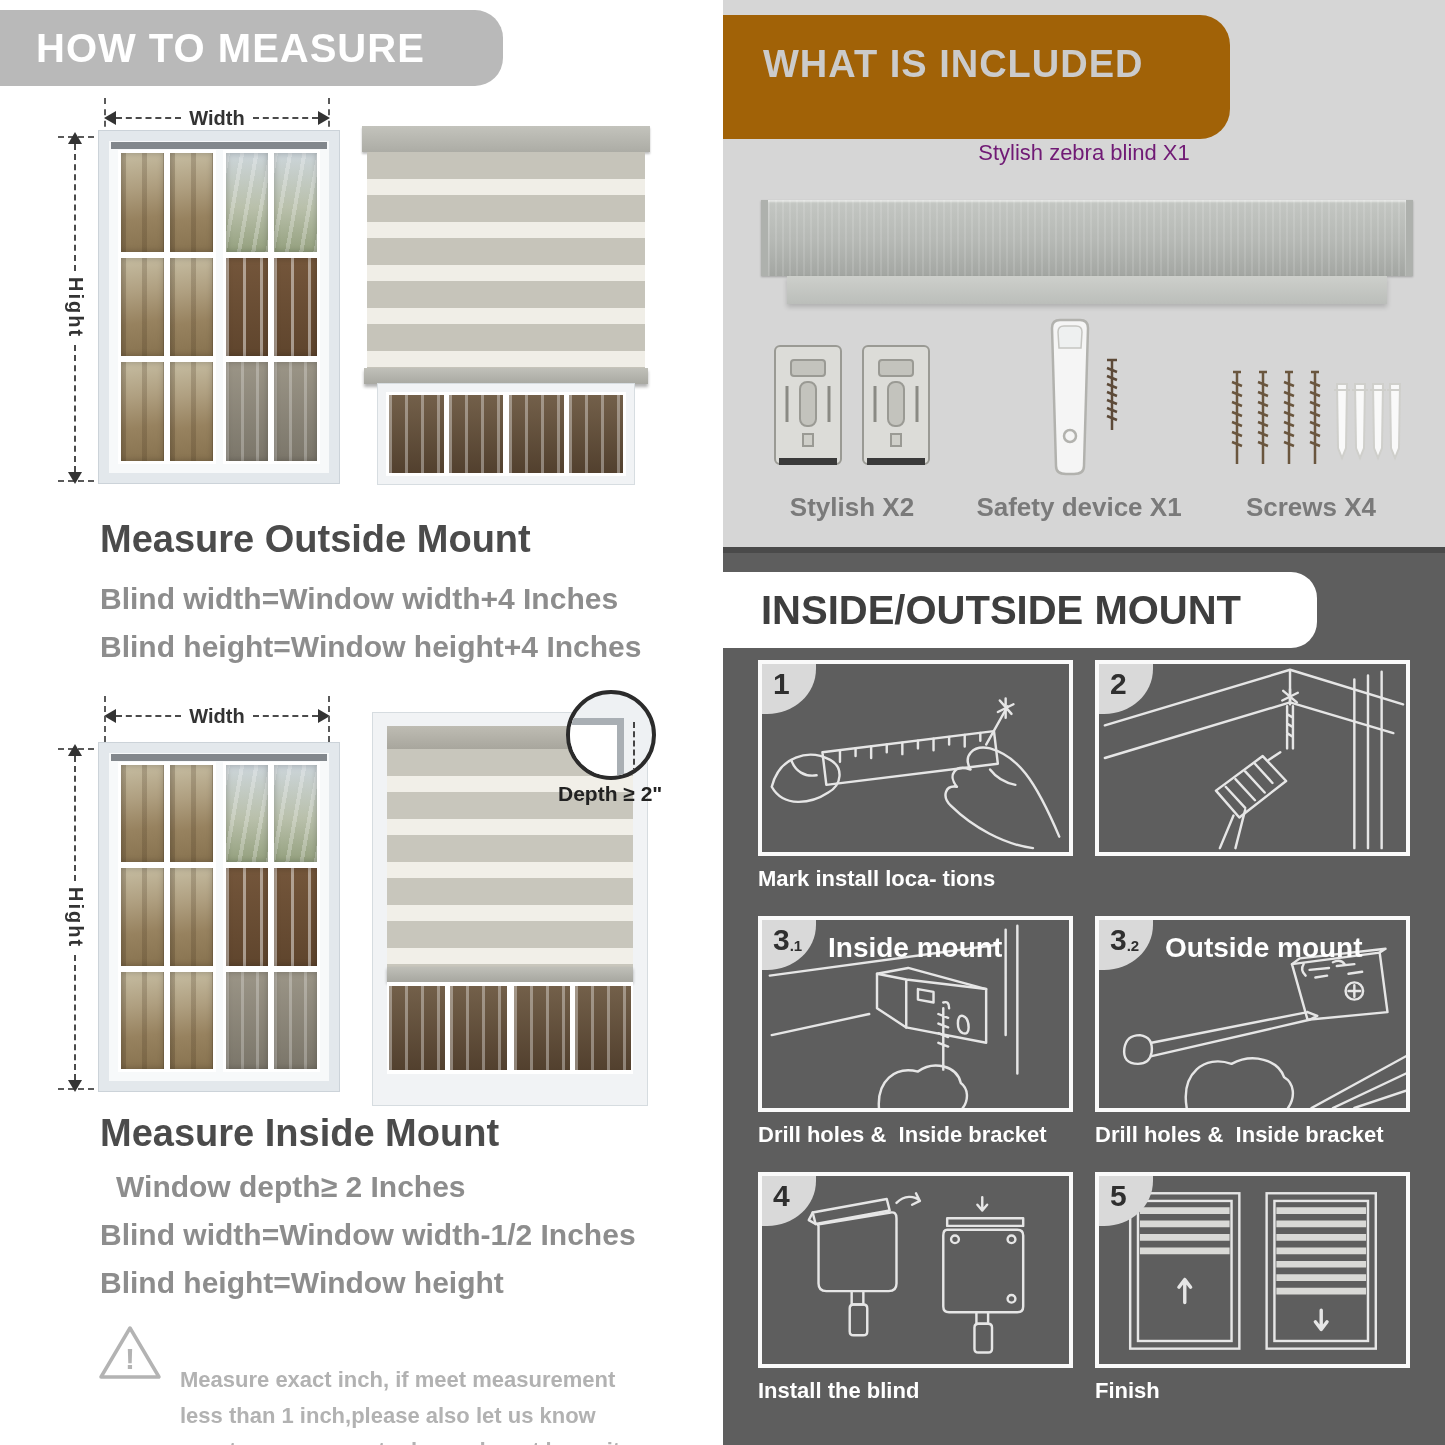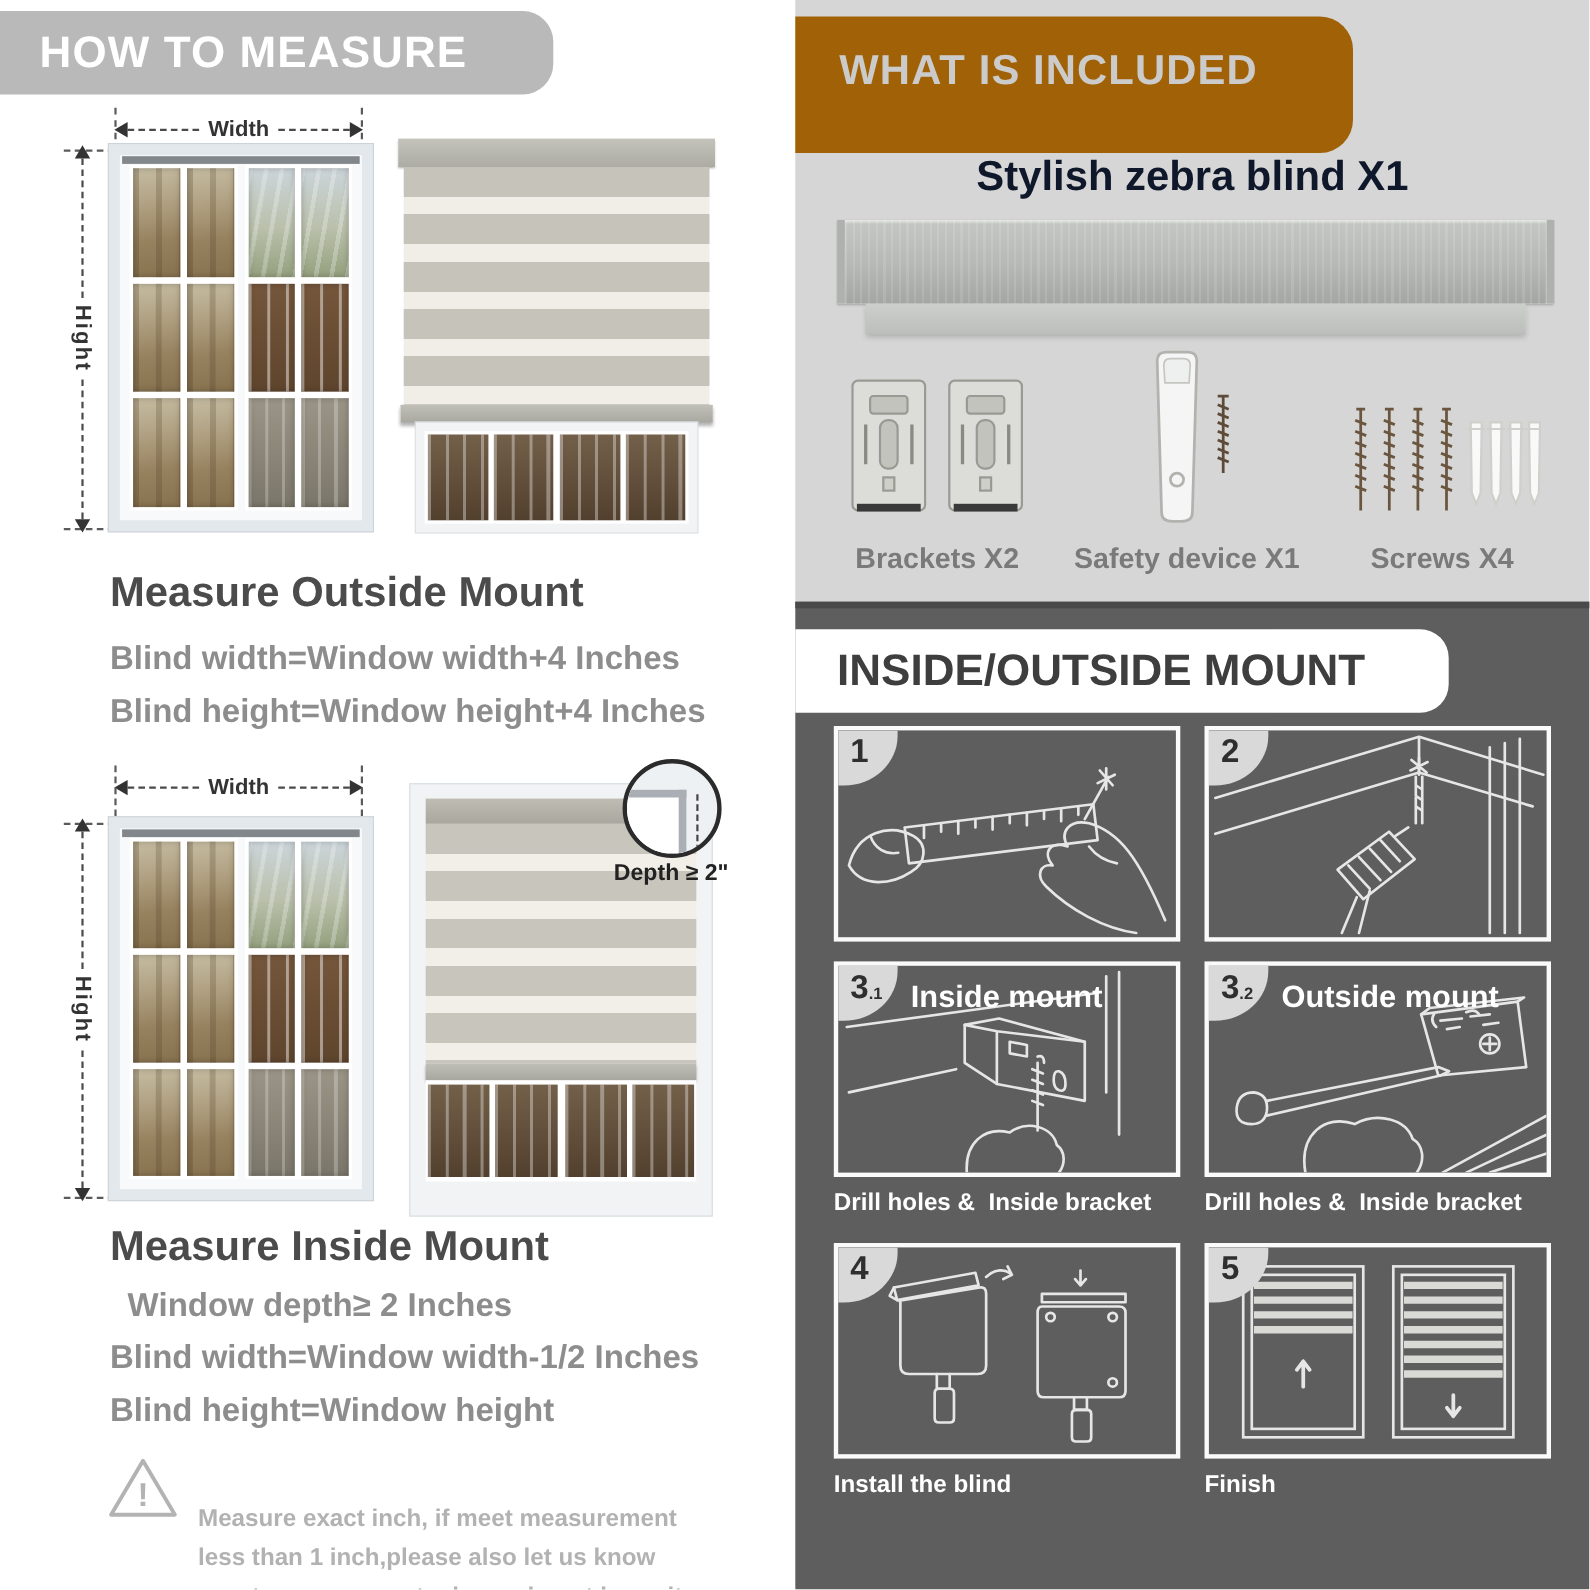--- a/index.html
+++ b/index.html
@@ -88,21 +88,21 @@
   
   .warn-text{ position:absolute; left:180px; top:1318px; width:462px;
     font-size:22px; font-weight:bold; color:#b2b2b2; line-height:1.62;margin-top:44px; }
 
   
   .included{ position:absolute; left:723px; top:0; width:722px; height:547px; background:#d6d6d6; }
   .inc-banner{ position:absolute; left:0; top:15px; width:507px; height:124px; background:#a16207;
     border-radius:0 30px 30px 0; line-height:99px; padding-left:40px;
     font-size:38px; font-weight:bold; color:#cbcbcb; letter-spacing:1px; }
   .blind-label{ position:absolute; left:0; top:140px; width:100%; text-align:center;
-    font-size:38px; font-weight:bold; color:#0f172a; }
+    font-size:22px; font-weight:normal; color:#701a75; }
   .headrail{ position:absolute; left:38px; top:200px; width:652px; }
   .hr-main{ height:76px;
     background:
       repeating-linear-gradient(90deg, rgba(255,255,255,.12) 0 2px, rgba(0,0,0,0) 2px 7px),
       linear-gradient(180deg,#c4c7c3 0%,#b5b8b4 55%,#a3a6a2 100%);
     border-left:7px solid #aeb1ad; border-right:7px solid #aeb1ad;
     box-shadow: inset 0 2px 2px rgba(255,255,255,.55), 0 1px 2px rgba(0,0,0,.25); }
   .hr-strip{ height:28px; margin:0 26px;
     background:linear-gradient(180deg,#cdcfcb,#bbbeba); box-shadow:0 3px 5px rgba(0,0,0,.18); }
   .parts{ position:absolute; left:0; top:318px; width:100%; display:flex; justify-content:space-between; padding:0 44px; }
@@ -300,21 +300,21 @@
           <g fill="#3a3a3a">
               <rect x="12" y="120" width="58" height="7"></rect>
               <rect x="100" y="120" width="58" height="7"></rect>
             </g>
           <g stroke="#9a9a94" stroke-width="2" fill="#cfcfc9">
             <rect x="36" y="96" width="10" height="12"></rect>
               <rect x="124" y="96" width="10" height="12"></rect>
           </g>
         </svg>
       </div>
-      <div class="part-label">Brackets X2</div>
+      <div class="part-label">Stylish X2</div>
     </div>
 
     <div class="part">
       <div class="part-art">
         <svg width="110" height="160" viewBox="0 0 110 160">
           <path d="M28,10 Q28,2 36,2 L56,2 Q64,2 64,10 L60,148 Q60,156 50,156 L42,156 Q32,156 32,148 Z" fill="rgba(255,255,255,0.75)" stroke="#b2b2ae" stroke-width="2.5"></path>
           <path d="M34,14 Q34,8 40,8 L52,8 Q58,8 58,14 L57,30 L35,30 Z" fill="#eef0f0" stroke="#c5c5c1" stroke-width="1.5"></path>
           <circle cx="46" cy="118" r="6" fill="none" stroke="#b2b2ae" stroke-width="2.5"></circle>
           <g stroke="#5d4a38" stroke-width="2.5" fill="none">
             <path d="M88,42 L88,112"></path>
@@ -370,20 +370,21 @@
             <path d="M80,90 L80,102 M96,88 L96,96 M112,86 L112,98 M128,84 L128,92 M144,82 L144,94 M160,80 L160,88 M176,78 L176,90 M192,76 L192,84 M208,74 L208,86 M224,72 L224,80"></path>
             <path d="M252,44 L230,84"></path>
             <path d="M244,38 L256,52 M242,50 L258,42 M250,36 L250,56"></path>
             <path d="M10,128 C18,96 48,88 70,100 C84,108 82,126 68,134 C50,146 22,150 10,128 Z"></path>
             <path d="M30,100 C34,112 44,118 56,116"></path>
             <path d="M305,180 C280,120 262,96 234,88 C216,84 206,96 214,110 C198,104 190,116 200,128 C188,126 184,138 194,148 C216,170 248,188 278,192"></path>
             <path d="M234,110 C240,118 250,124 260,126"></path>
           </g>
         </svg>
       </div>
+      <div class="caption">Mark install loca- tions</div>
     </div>
 
     <div class="step">
       <div class="panel">
         <div class="badge">
           <span class="bmain">2</span>
           <span class="bsub"></span>
         </div>
         <svg viewBox="0 0 315 196" preserveAspectRatio="none">
           <g stroke="#e6e6e6" stroke-width="2.5" fill="none" stroke-linecap="round" stroke-linejoin="round">

